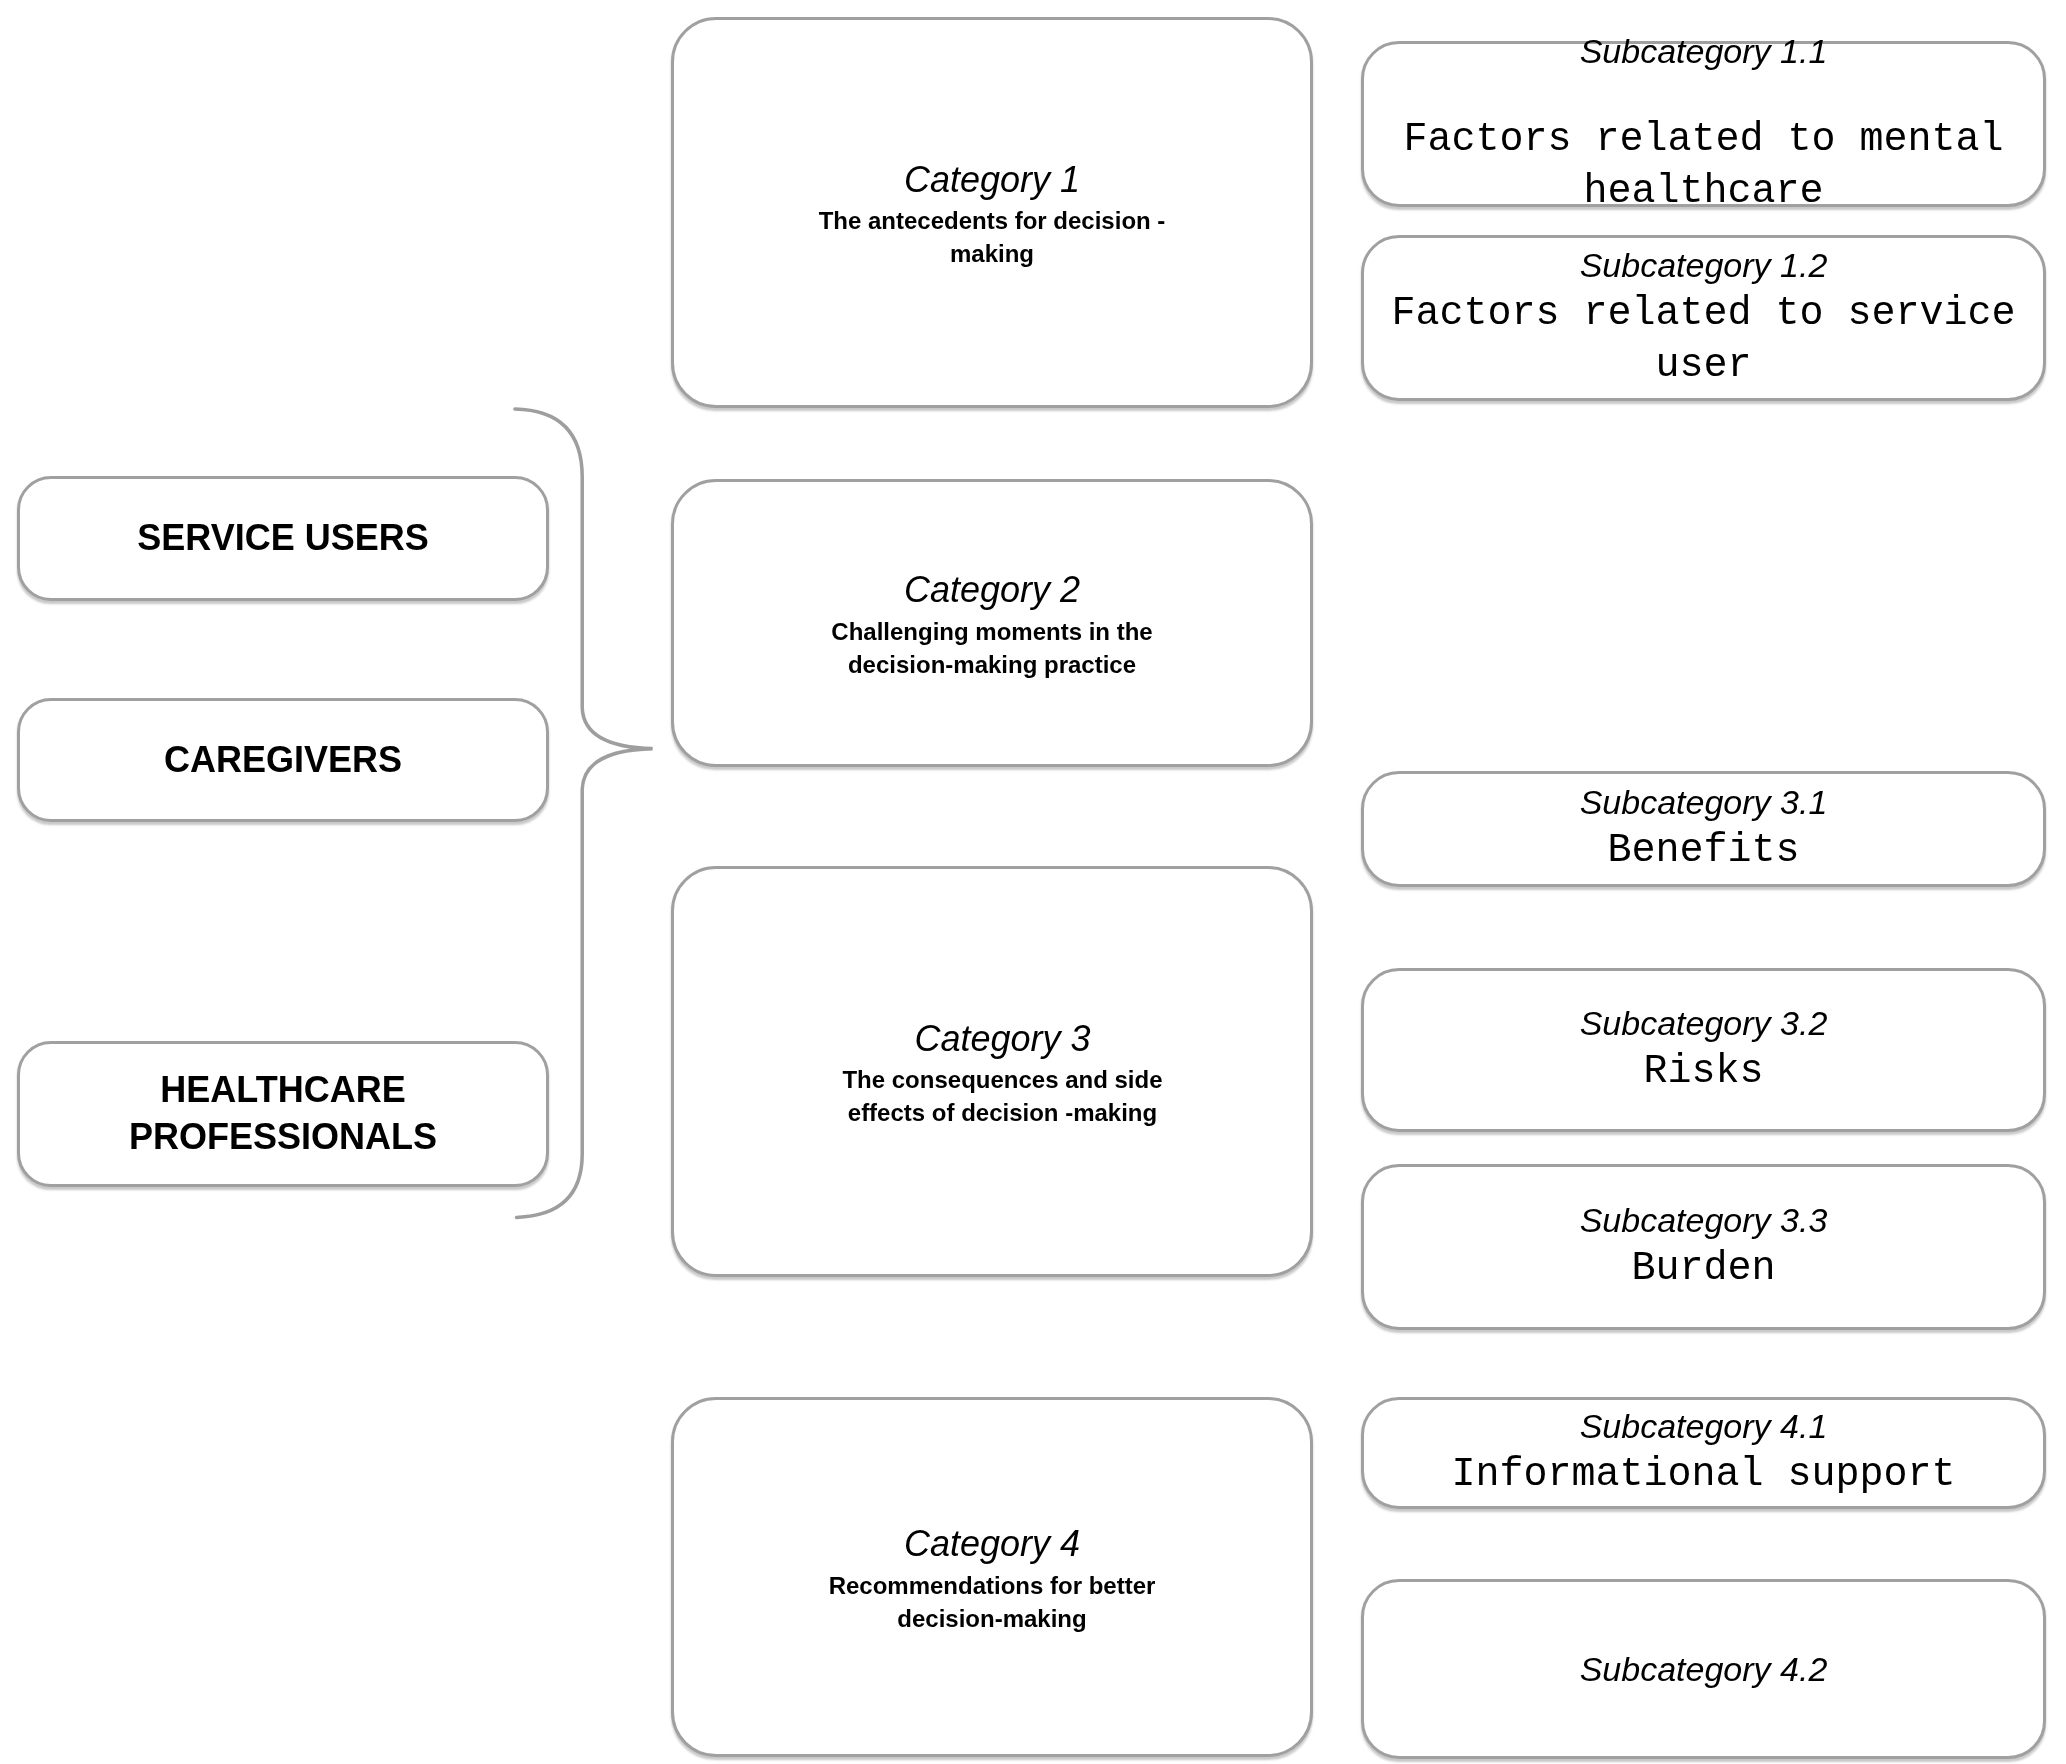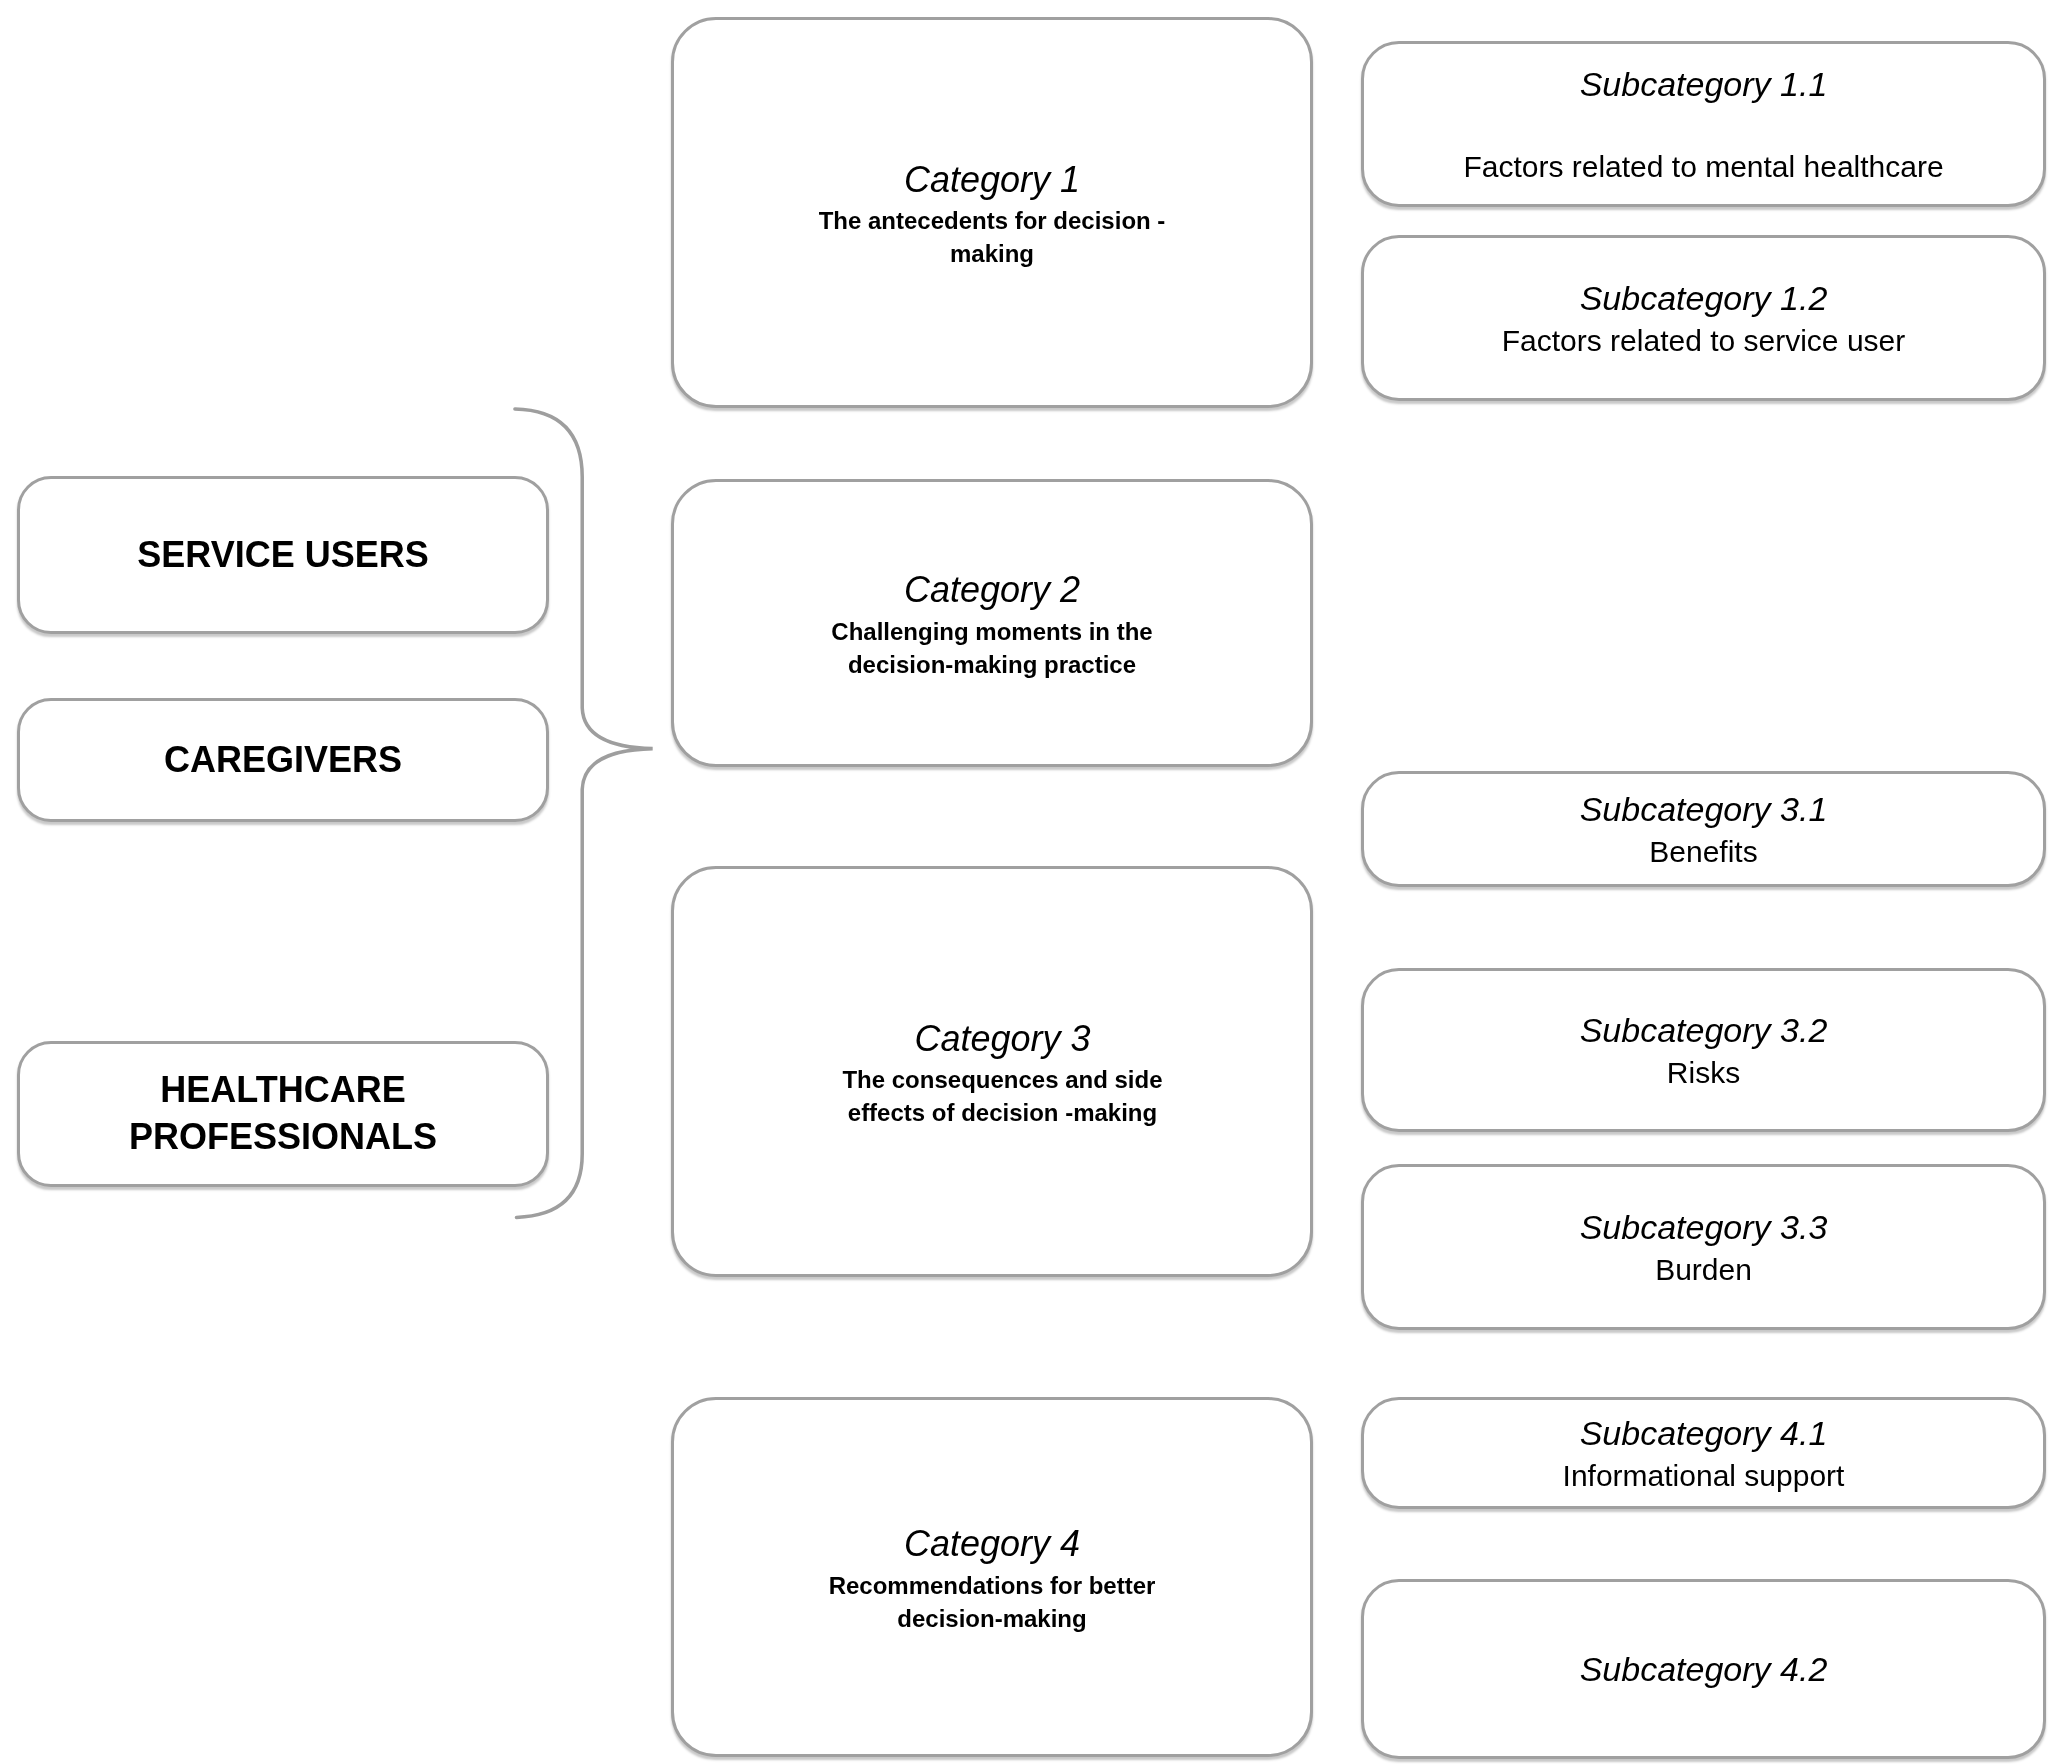--- a/index.html
+++ b/index.html
@@ -18,21 +18,21 @@
     border: 3.1px solid #a0a0a0;
     box-shadow: 0 3.1px 2.3px -0.8px rgba(0,0,0,0.22);
     display: flex;
     flex-direction: column;
     justify-content: center;
     align-items: center;
     text-align: center;
     box-sizing: border-box;
   }
   .stake { left: 17px; width: 532px; border-radius: 34px; }
-  .b-su { top: 476px;  height: 158px; }
+  .b-su { top: 476px;  height: 125px; }
   .b-cg { top: 698px;  height: 124px; }
   .b-hp { top: 1041px; height: 146px; }
   .stake-label {
     font-size: 36px;
     font-weight: bold;
     line-height: 1.3;
     white-space: pre-line;
   }
   .cat { left: 671px; width: 642px; border-radius: 45px; }
   .b-c1 { top: 17px;   height: 391px; }
@@ -57,23 +57,24 @@
   .b-s32 { top: 968px; height: 164px; }
   .b-s33 { top: 1164px; height: 166px; }
   .b-s41 { top: 1397px; height: 112px; }
   .b-s42 { top: 1579px; height: 180px; }
   .sub-label {
     font-size: 34px;
     font-style: italic;
     line-height: 1.32;
   }
   .sub-title {
-    font-size: 30px;
+    font-size: 40px;
     line-height: 1.32;
     white-space: pre-line;
+    font-family: Liberation Mono, monospace;
   }
   .brace-wrap {
     position: absolute;
     left: 493px;
     top: 391px;
     width: 180px;
     height: 853px;
   }
 </style>
 </head>

